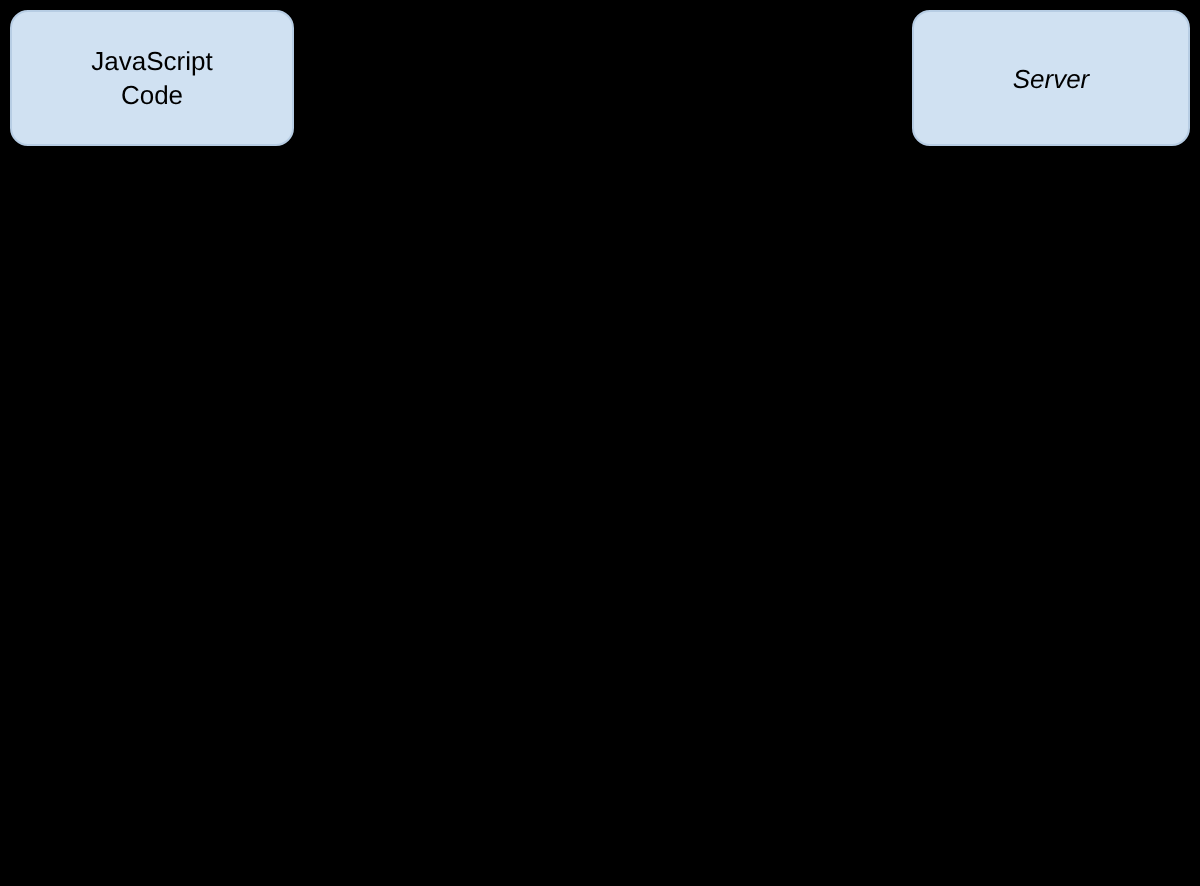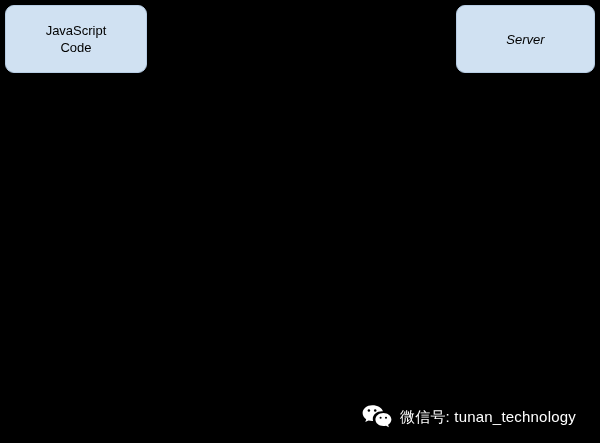--- a/index.html
+++ b/index.html
@@ -82,25 +82,14 @@
   <div class="node" id="node-js-code">
     <span>JavaScript
 Code</span>
   </div>
 
 
   <div class="node" id="node-server">
     <span>Server</span>
   </div>
 
-  <div id="watermark">
-    <svg id="wechat-icon" viewBox="0 0 30 26" xmlns="http://www.w3.org/2000/svg">
-      <path fill="#ffffff" d="M10.2 1.2C4.9 1.2 0.6 4.7 0.6 9.1c0 2.5 1.4 4.7 3.6 6.2l-0.9 2.8 3.2-1.7c1.1 0.3 2.3 0.5 3.7 0.5 0.3 0 0.6 0 0.9 0-0.2-0.6-0.3-1.3-0.3-2 0-4.2 4.1-7.6 9.2-7.6 0.3 0 0.7 0 1 0.1C20.2 3.9 15.7 1.2 10.2 1.2z"></path>
-      <circle fill="#000000" cx="6.9" cy="6.6" r="1.25"></circle>
-      <circle fill="#000000" cx="13.2" cy="6.6" r="1.25"></circle>
-      <path fill="#ffffff" d="M29.4 15.6c0-3.6-3.6-6.5-8-6.5s-8 2.9-8 6.5c0 3.6 3.6 6.5 8 6.5 0.9 0 1.8-0.1 2.6-0.4l2.9 1.5-0.8-2.4C28 19.6 29.4 17.7 29.4 15.6z"></path>
-      <circle fill="#000000" cx="18.6" cy="13.8" r="1.05"></circle>
-      <circle fill="#000000" cx="24.0" cy="13.8" r="1.05"></circle>
-    </svg>
-    <span id="watermark-text">微信号: tunan_technology</span>
-  </div>
 
 </div>
 
 </body></html>

